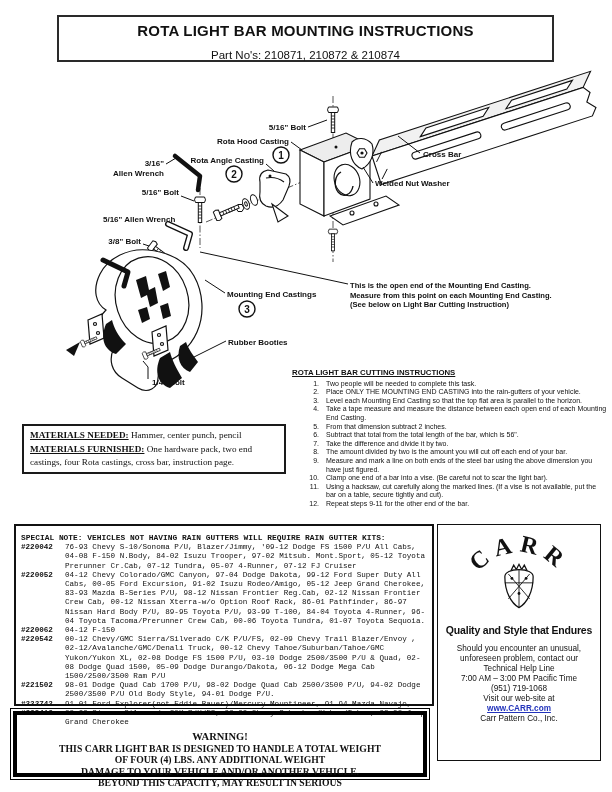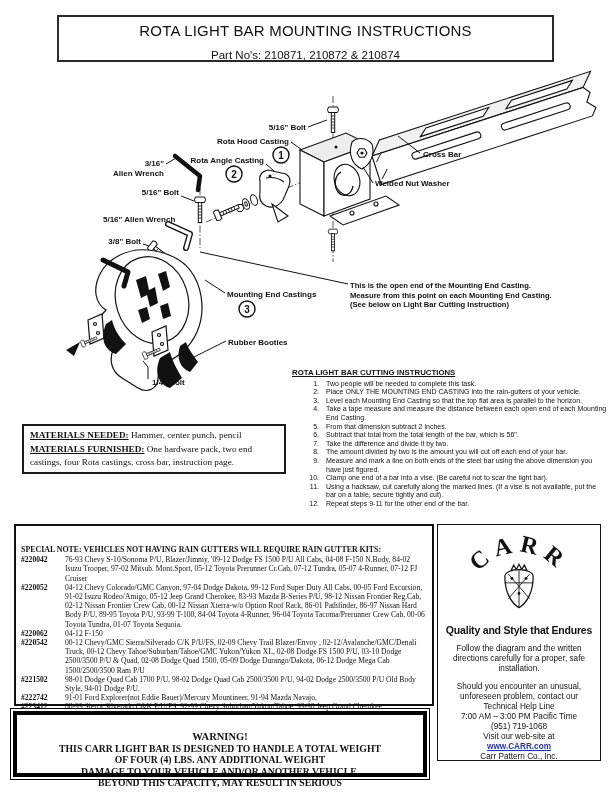--- a/index.html
+++ b/index.html
@@ -2,21 +2,21 @@
 <html><head>
 <meta charset="utf-8">
 <style>
   html,body{margin:0;padding:0;background:#e8e8e8;}
   .page{position:relative;width:612px;height:792px;background:#ffffff;margin:0 auto;
         font-family:"Liberation Sans",sans-serif;color:#111;overflow:hidden;}
 
   
   .title-box{position:absolute;left:57px;top:15px;width:497px;height:47px;
              border:2px solid #2a2a2a;text-align:center;box-sizing:border-box;}
-  .title-box h1{margin:5px 0 0;font-size:15px;font-weight:normal;letter-spacing:.2px;}
+  .title-box h1{margin:5px 0 0;font-size:15px;font-weight:bold;letter-spacing:.2px;}
   .title-box .subtitle{font-size:11.5px;margin-top:10px;}
 
   
   .diagram{position:absolute;left:0;top:64px;width:612px;height:340px;}
   .diagram text{font-family:"Liberation Sans",sans-serif;font-weight:bold;font-size:8px;fill:#111;}
   .diagram .callout-num{font-size:10px;}
 
   
   .note{position:absolute;left:350px;top:281px;width:258px;
         font-size:7.6px;font-weight:bold;line-height:9.6px;}
@@ -28,22 +28,22 @@
   .materials-box .lbl{font-weight:bold;text-decoration:underline;}
 
   
   .cutting{position:absolute;left:292px;top:369px;width:316px;font-size:7px;line-height:8.6px;}
   .cutting h2{margin:0;font-size:7.8px;font-weight:bold;text-decoration:underline;}
   .cutting ol{margin:2px 0 0;padding-left:29px;}
   .cutting li{padding-left:5px;margin:0;}
 
   
   .special-note-box{position:absolute;left:14px;top:524px;width:420px;height:182px;
-                    border:2.5px solid #111;box-sizing:border-box;padding:19px 5px;
-                    font-family:Liberation Serif, serif;font-size:7.6px;line-height:9.2px;}
+                    border:2.5px solid #111;box-sizing:border-box;padding:7px 5px;
+                    font-family:Liberation Mono, monospace;font-size:7.6px;line-height:9.2px;}
   .special-note-box .sn-head{font-weight:bold;font-size:7.9px;margin:0 0 1px;}
   .sn-row{display:grid;grid-template-columns:44px 1fr;}
   .sn-part{font-weight:bold;}
 
   
   .carr-box{position:absolute;left:437px;top:524px;width:164px;height:237px;
             border:1.5px solid #111;box-sizing:border-box;padding:3px 5px;text-align:center;}
   .carr-logo{display:block;margin:0 auto;}
   .tagline{font-size:10.5px;font-weight:bold;letter-spacing:-.2px;margin:4px 0 8px;}
   .carr-box p{margin:0;font-size:8.2px;line-height:10px;}
@@ -284,21 +284,20 @@
       <g stroke="#111" stroke-width="1.4" fill="#fff">
         <path d="M66,48 L69,42 L72,47 L75,41 L78,47 L81,42 L84,48 Z"></path>
         <path d="M59,55 C59,50 66,47 75,47 C84,47 91,50 91,55 C91,72 84,85 75,90 C66,85 59,72 59,55 Z"></path>
         <path d="M75,47 V90 M59,62 H91 M63,52 L87,80 M87,52 L63,80" fill="none" stroke-width="1"></path>
         <circle cx="67" cy="57" r="1.6" fill="#111" stroke="none"></circle>
         <circle cx="83" cy="57" r="1.6" fill="#111" stroke="none"></circle>
         <circle cx="75" cy="74" r="1.6" fill="#111" stroke="none"></circle>
       </g>
     </svg>
     <div class="tagline">Quality and Style that Endures</div>
-    <p class="gap">Follow the diagram and the written directions carefully for a proper, safe installation.</p>
     <p>Should you encounter an unusual, unforeseen problem, contact our Technical Help Line</p>
     <div class="carr-line">7:00 AM – 3:00 PM Pacific Time</div>
     <div class="carr-line">(951) 719-1068</div>
     <div class="carr-line">Visit our web-site at</div>
     <div class="carr-line website"><a href="#" style="color:#2233bb">www.CARR.com</a></div>
     <div class="carr-line">Carr Pattern Co., Inc.</div>
   </div>
 
   <div class="warning-box">
     <div class="warning-inner">

